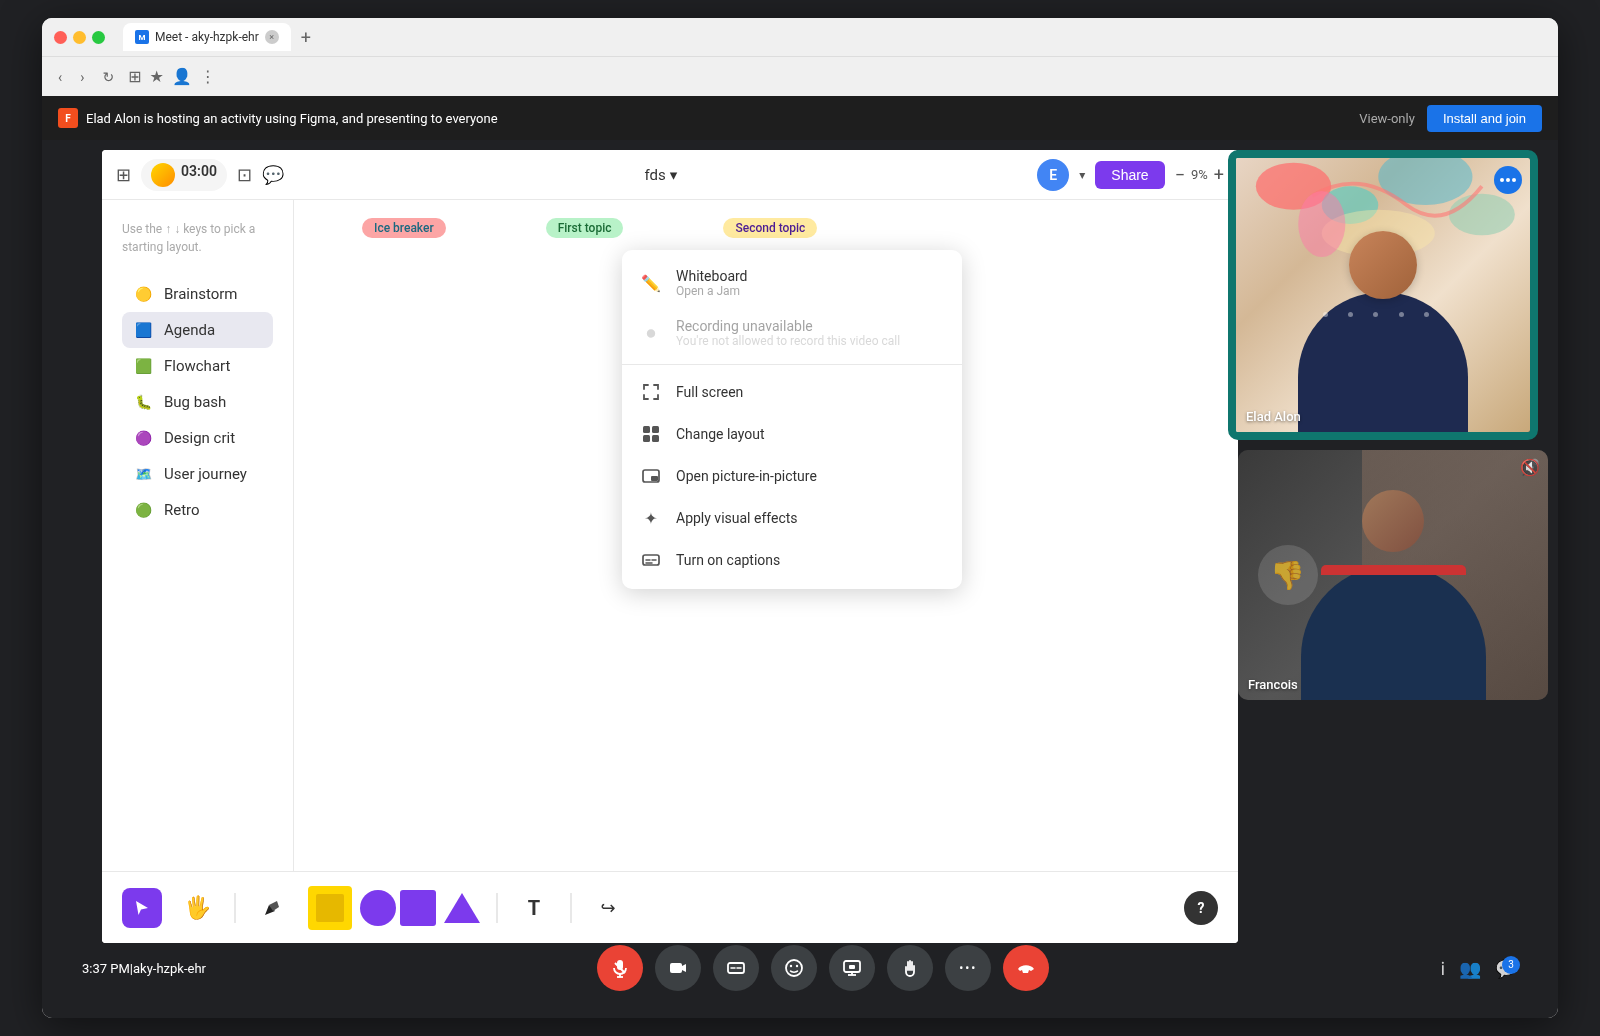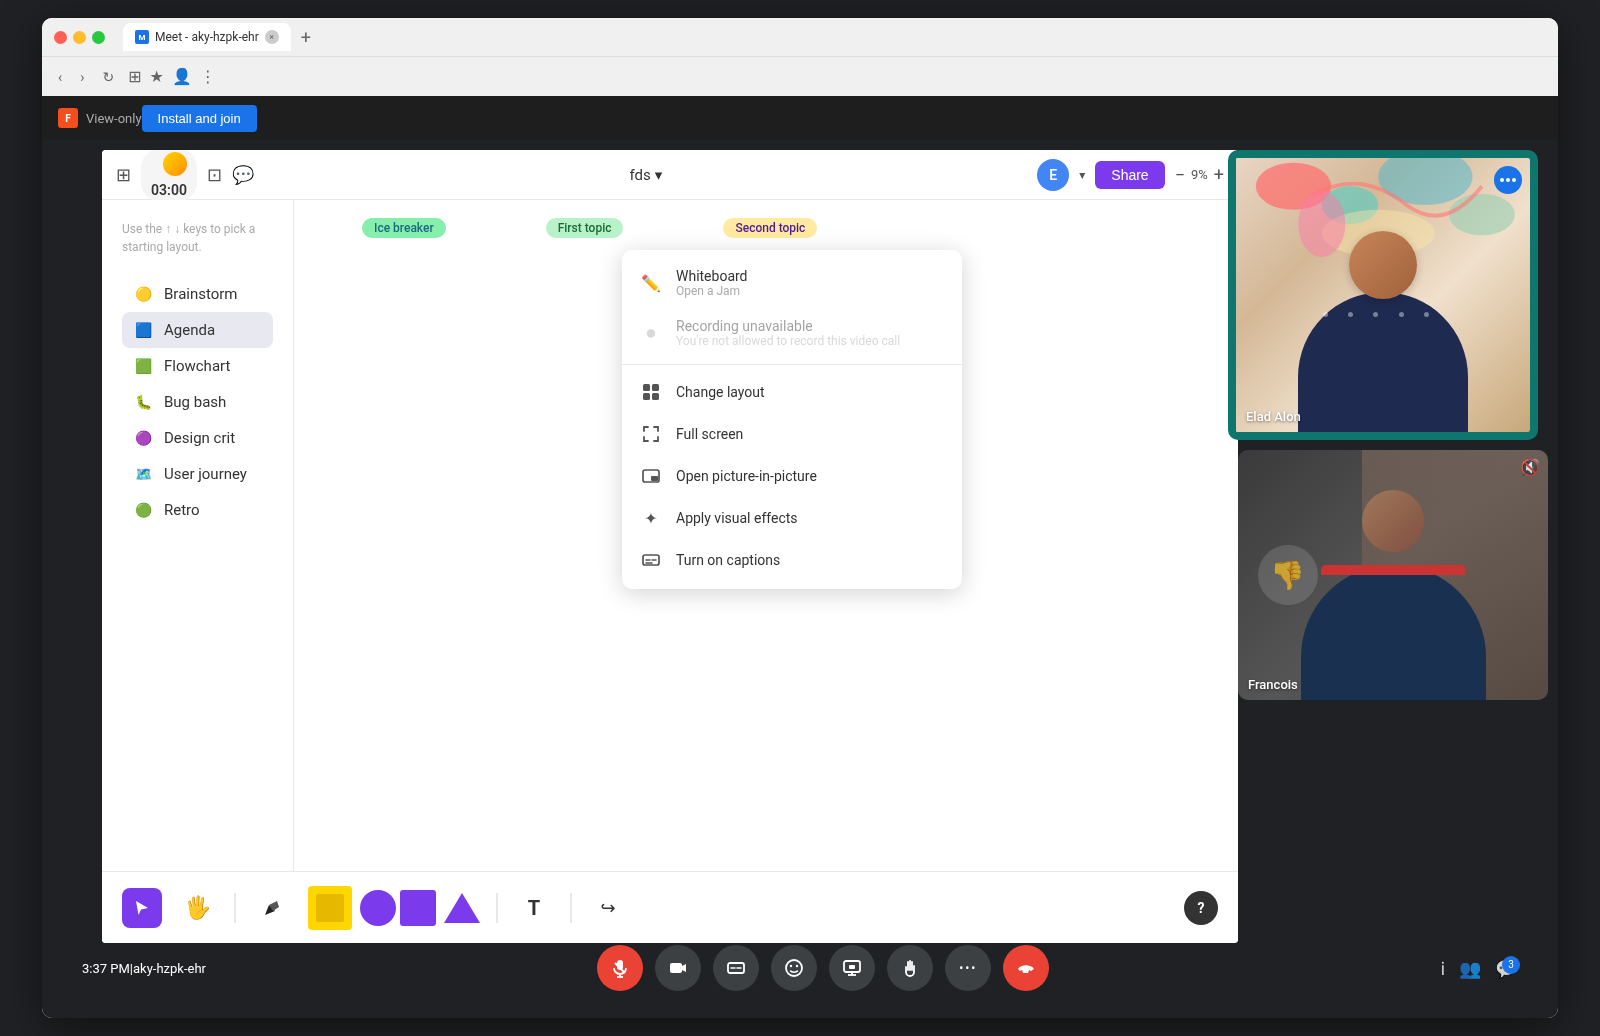--- a/index.html
+++ b/index.html
@@ -161,21 +161,21 @@
       color: white;
       font-size: 10px;
       font-weight: bold;
       flex-shrink: 0;
     }
     .notification-bar .notif-text {
       flex: 1;
     }
     .notif-actions {
       display: flex;
-      gap: 0;
+      gap: 12px;
       align-items: center;
     }
     .btn-view-only {
       color: #aaa;
       font-size: 13px;
       cursor: pointer;
     }
     .btn-install-join {
       background: #1a73e8;
       color: white;
@@ -219,26 +219,25 @@
       padding: 0 14px;
       gap: 10px;
     }
     .figma-menu-icon {
       font-size: 18px;
       color: #555;
       cursor: pointer;
     }
     .figma-timer {
       display: flex;
-      align-items: flex-end;
+      align-items: flex-start;
       gap: 6px;
       background: #f5f5f5;
       border-radius: 20px;
       padding: 4px 10px;
-      flex-direction: column;
     }
     .timer-avatar {
       width: 24px;
       height: 24px;
       border-radius: 50%;
       background: linear-gradient(135deg, #ffd700, #ff8c00);
     }
     .timer-text {
       font-size: 14px;
       font-weight: 600;
@@ -339,21 +338,21 @@
       align-items: center;
       justify-content: center;
       font-size: 14px;
     }
     .canvas-label-tag {
       padding: 3px 12px;
       border-radius: 20px;
       font-size: 12px;
       font-weight: 500;
     }
-    .tag-ice { background: #86efac; color: #1a6980; text-align: right; }
+    .tag-ice { background: #fca5a5; color: #1a6980; text-align: right; }
     .tag-first { background: #b8f2c8; color: #1a6b35; }
     .tag-second { background: #ffeaa0; color: #4c1d95; }
 
     
     .figma-bottom-toolbar {
       position: absolute;
       bottom: 0;
       left: 0;
       right: 0;
       height: 72px;
@@ -664,20 +663,21 @@
     <div class="browser-actions">
       <span class="browser-action-icon">⊞</span>
       <span class="browser-action-icon">★</span>
       <span class="browser-action-icon">👤</span>
       <span class="browser-action-icon">⋮</span>
     </div>
   </div>
 
   <div class="notification-bar">
     <div class="figma-icon">F</div>
+    <span class="notif-text">Elad Alon is hosting an activity using Figma, and presenting to everyone</span>
     <div class="notif-actions">
       <span class="btn-view-only">View-only</span>
       <button class="btn-install-join">Install and join</button>
     </div>
   </div>
 
   <div class="main-content">
 
     <div class="figma-canvas">
 
@@ -763,43 +763,43 @@
             </div>
 
             <div class="menu-item disabled">
               <div class="menu-item-icon" style="color:#aaa;font-size:18px;">⏺</div>
               <div class="menu-item-text">
                 <div>Recording unavailable</div>
                 <div class="menu-item-sub">You're not allowed to record this video call</div>
               </div>
             </div>
             <div class="menu-divider"></div>
+
+            <div class="menu-item">
+              <div class="menu-item-icon">
+                <svg width="20" height="20" viewBox="0 0 20 20" fill="none">
+                  <path d="M3 7V3h4M13 3h4v4M17 13v4h-4M7 17H3v-4" stroke="#555" stroke-width="1.8" stroke-linecap="round"></path>
+                </svg>
+              </div>
+              <div class="menu-item-text">
+                <div>Full screen</div>
+              </div>
+            </div>
 
             <div class="menu-item">
               <div class="menu-item-icon">
                 <svg width="20" height="20" viewBox="0 0 20 20" fill="none">
                   <rect x="2" y="2" width="7" height="7" rx="1.5" fill="#555"></rect>
                   <rect x="11" y="2" width="7" height="7" rx="1.5" fill="#555"></rect>
                   <rect x="2" y="11" width="7" height="7" rx="1.5" fill="#555"></rect>
                   <rect x="11" y="11" width="7" height="7" rx="1.5" fill="#555"></rect>
                 </svg>
               </div>
               <div class="menu-item-text">
                 <div>Change layout</div>
-              </div>
-            </div>
-
-            <div class="menu-item">
-              <div class="menu-item-icon">
-                <svg width="20" height="20" viewBox="0 0 20 20" fill="none">
-                  <path d="M3 7V3h4M13 3h4v4M17 13v4h-4M7 17H3v-4" stroke="#555" stroke-width="1.8" stroke-linecap="round"></path>
-                </svg>
-              </div>
-              <div class="menu-item-text">
-                <div>Full screen</div>
               </div>
             </div>
 
             <div class="menu-item">
               <div class="menu-item-icon">
                 <svg width="20" height="20" viewBox="0 0 20 20" fill="none">
                   <rect x="2" y="4" width="16" height="12" rx="2" stroke="#555" stroke-width="1.7"></rect>
                   <rect x="10" y="10" width="7" height="5" rx="1" fill="#555"></rect>
                 </svg>
               </div>

